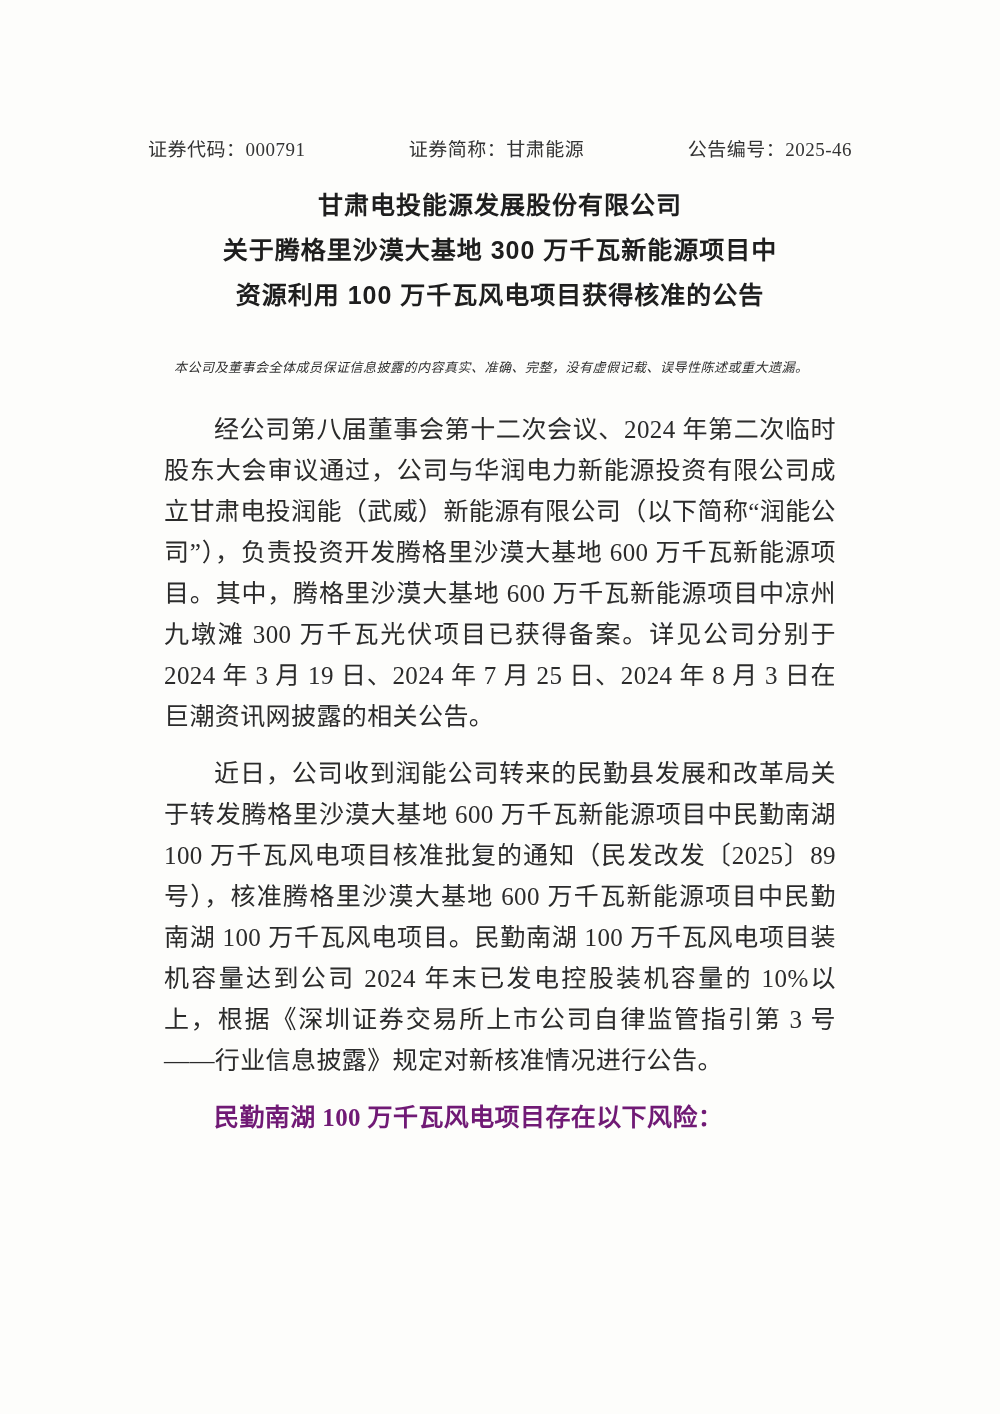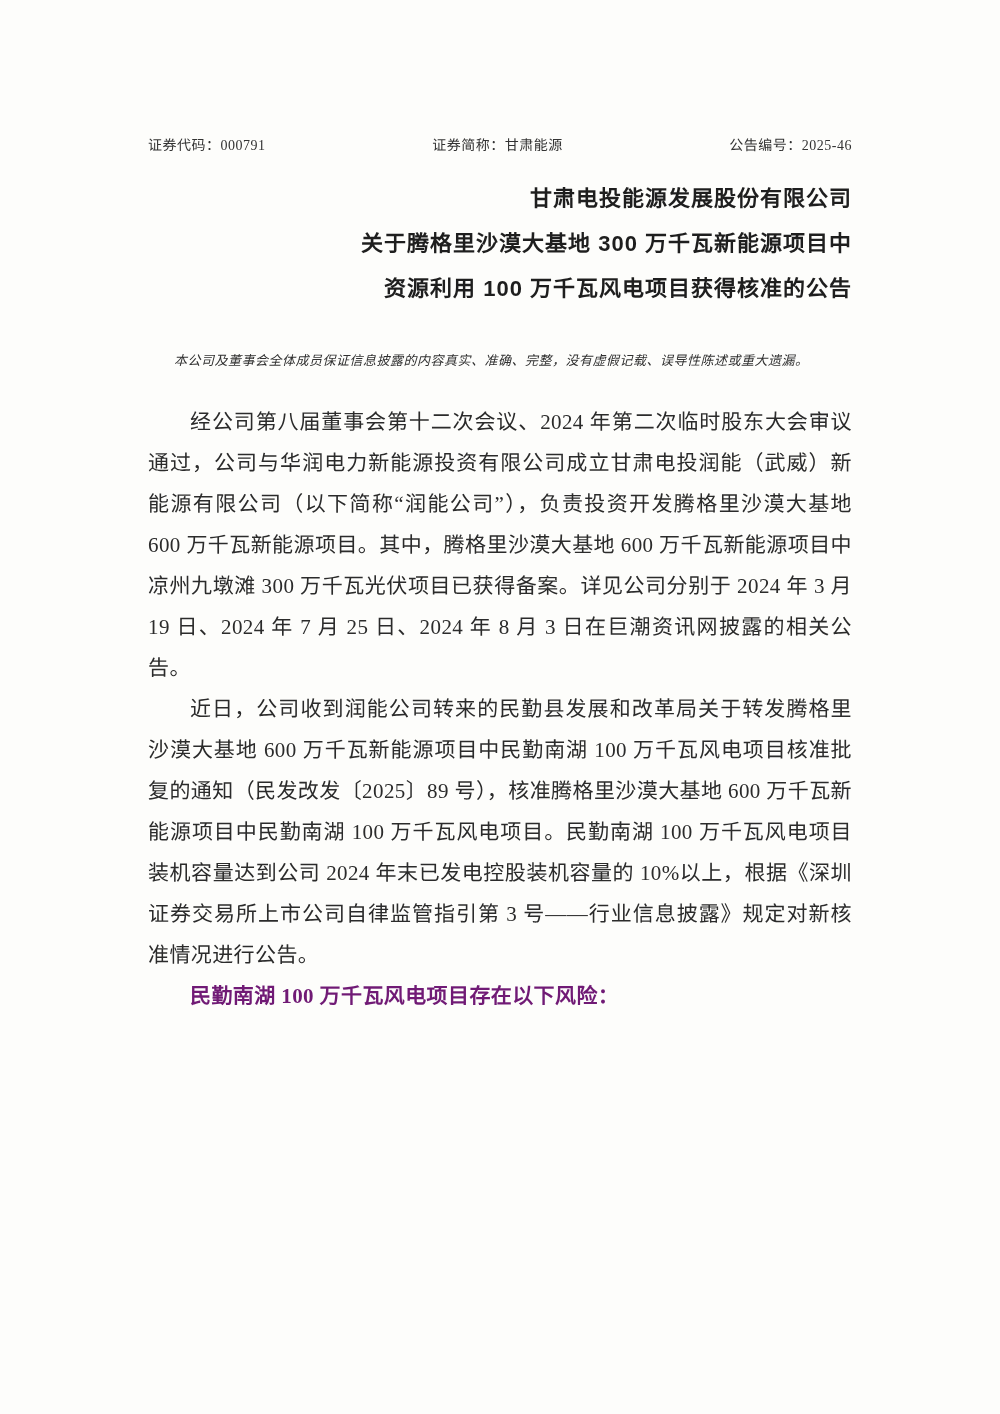--- a/index.html
+++ b/index.html
@@ -16,51 +16,51 @@
     color: #2b2b2b;
     font-family: "Liberation Serif", "DejaVu Serif", serif;
     overflow: hidden;
     box-sizing: border-box;
     padding: 134px 148px 0 148px;
   }
   .doc-header {
     display: flex;
     justify-content: space-between;
     align-items: baseline;
-    font-size: 14px;
+    font-size: 19px;
     color: #333333;
     letter-spacing: 0.5px;
   }
   .title-block {
     margin-top: 22px;
-    text-align: right;
+    text-align: center;
     font-family: "Liberation Sans", "DejaVu Sans", sans-serif;
     font-weight: bold;
-    font-size: 22px;
+    font-size: 25px;
     line-height: 45px;
     color: #1e1e1e;
     letter-spacing: 1px;
   }
   .title-line { display: block; }
   .disclaimer {
     margin-top: 30px;
     font-style: italic;
     font-size: 13px;
     line-height: 40px;
     text-indent: 2em;
     text-align: justify;
     color: #303030;
     letter-spacing: 0.5px;
   }
   .body-block {
     margin-top: 21px;
   }
   .para {
-    margin: 0;
-    font-size: 21px;
+    margin: 16px;
+    font-size: 25px;
     line-height: 41px;
     text-indent: 2em;
     text-align: justify;
     letter-spacing: 0.4px;
     color: #2b2b2b;
   }
   .para.bold-line {
     font-weight: bold;
     color: #701a75;
   }

